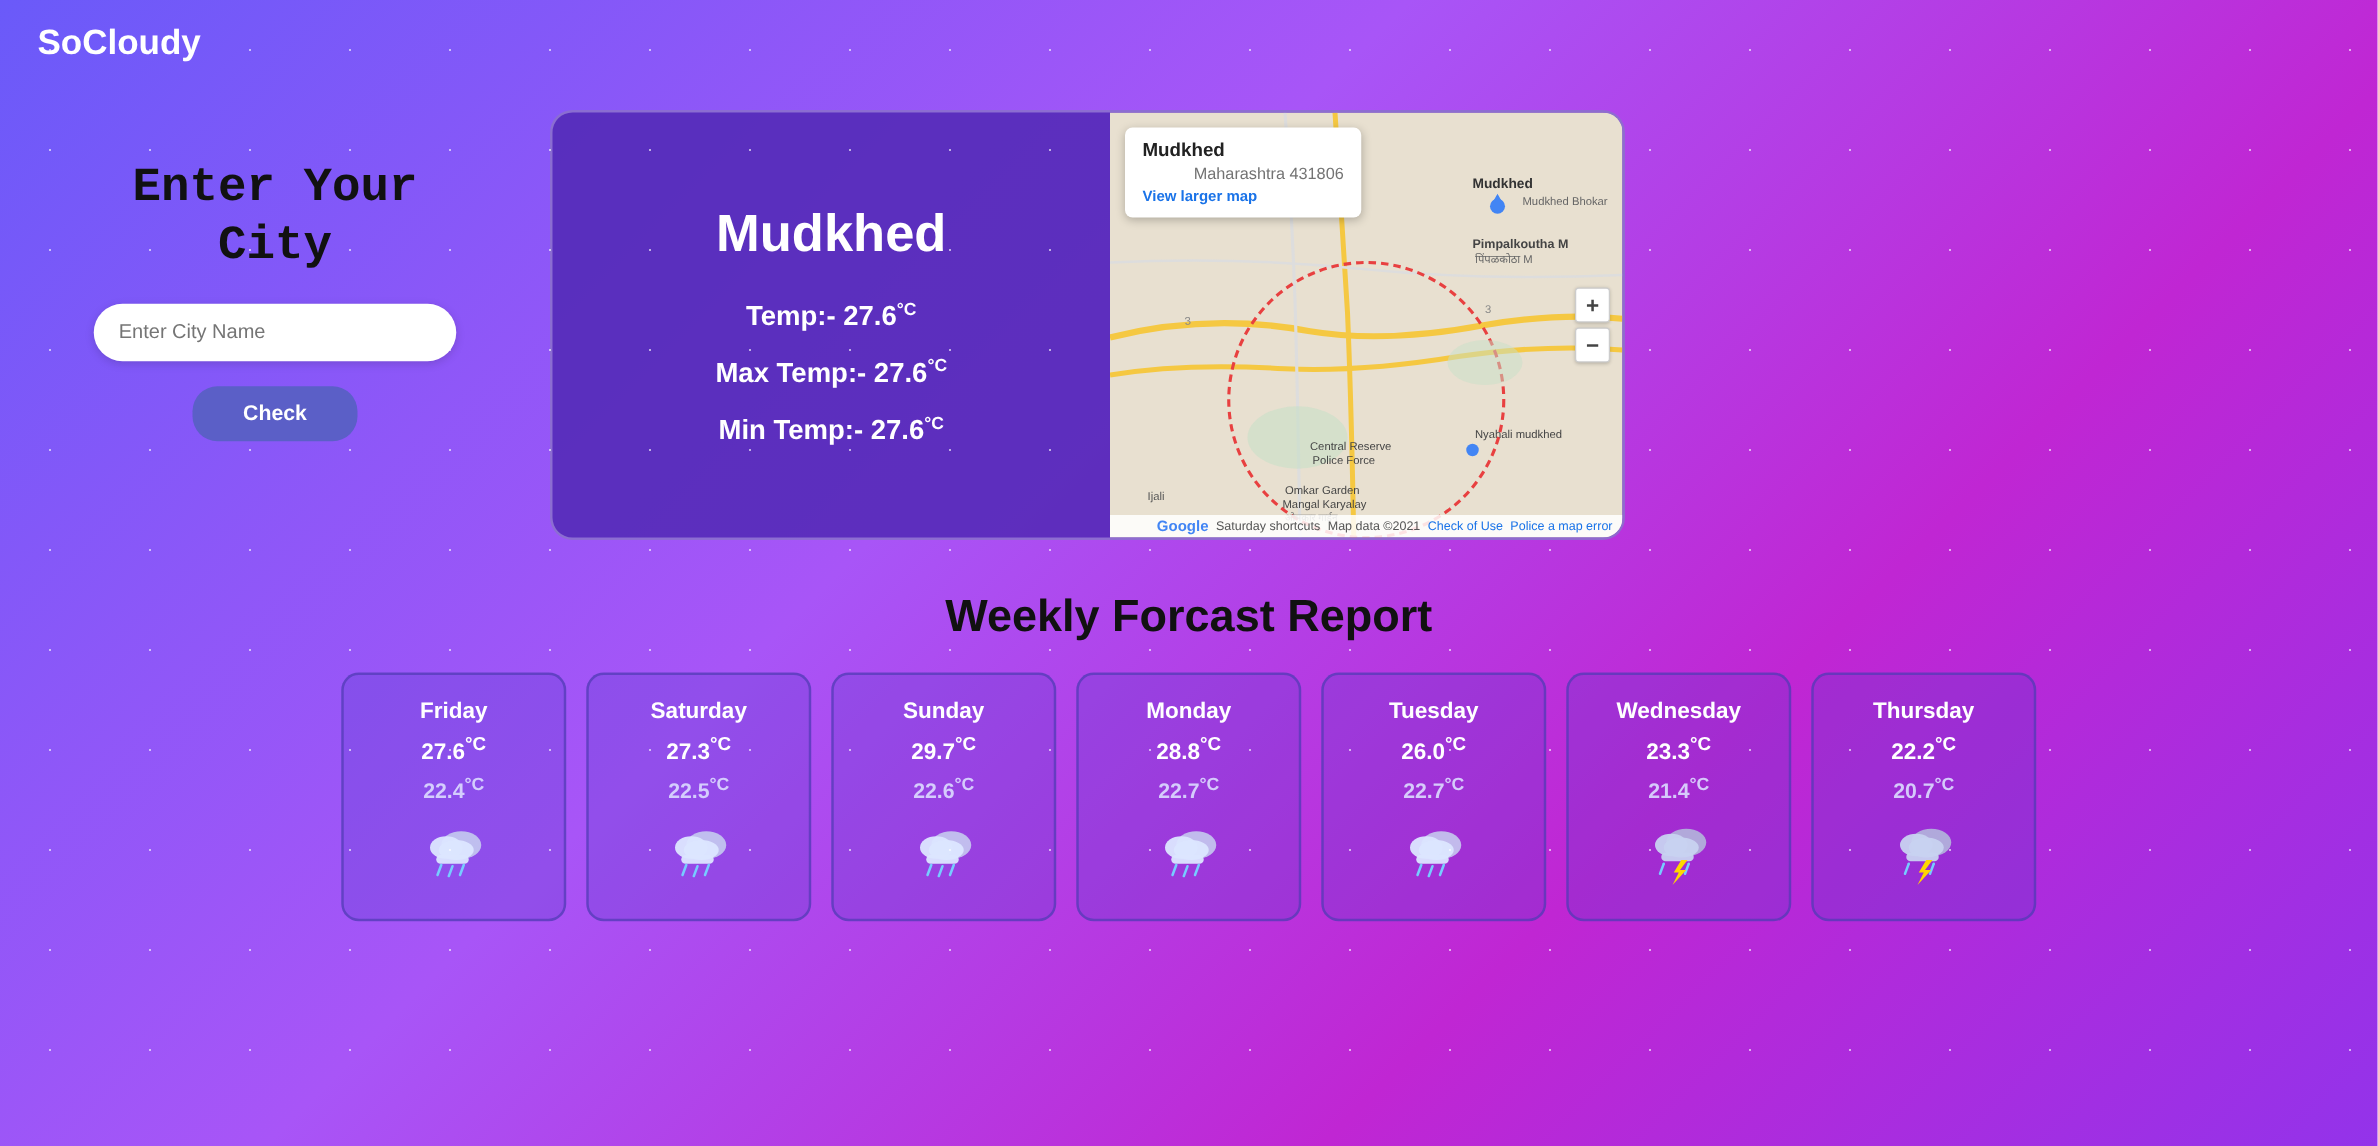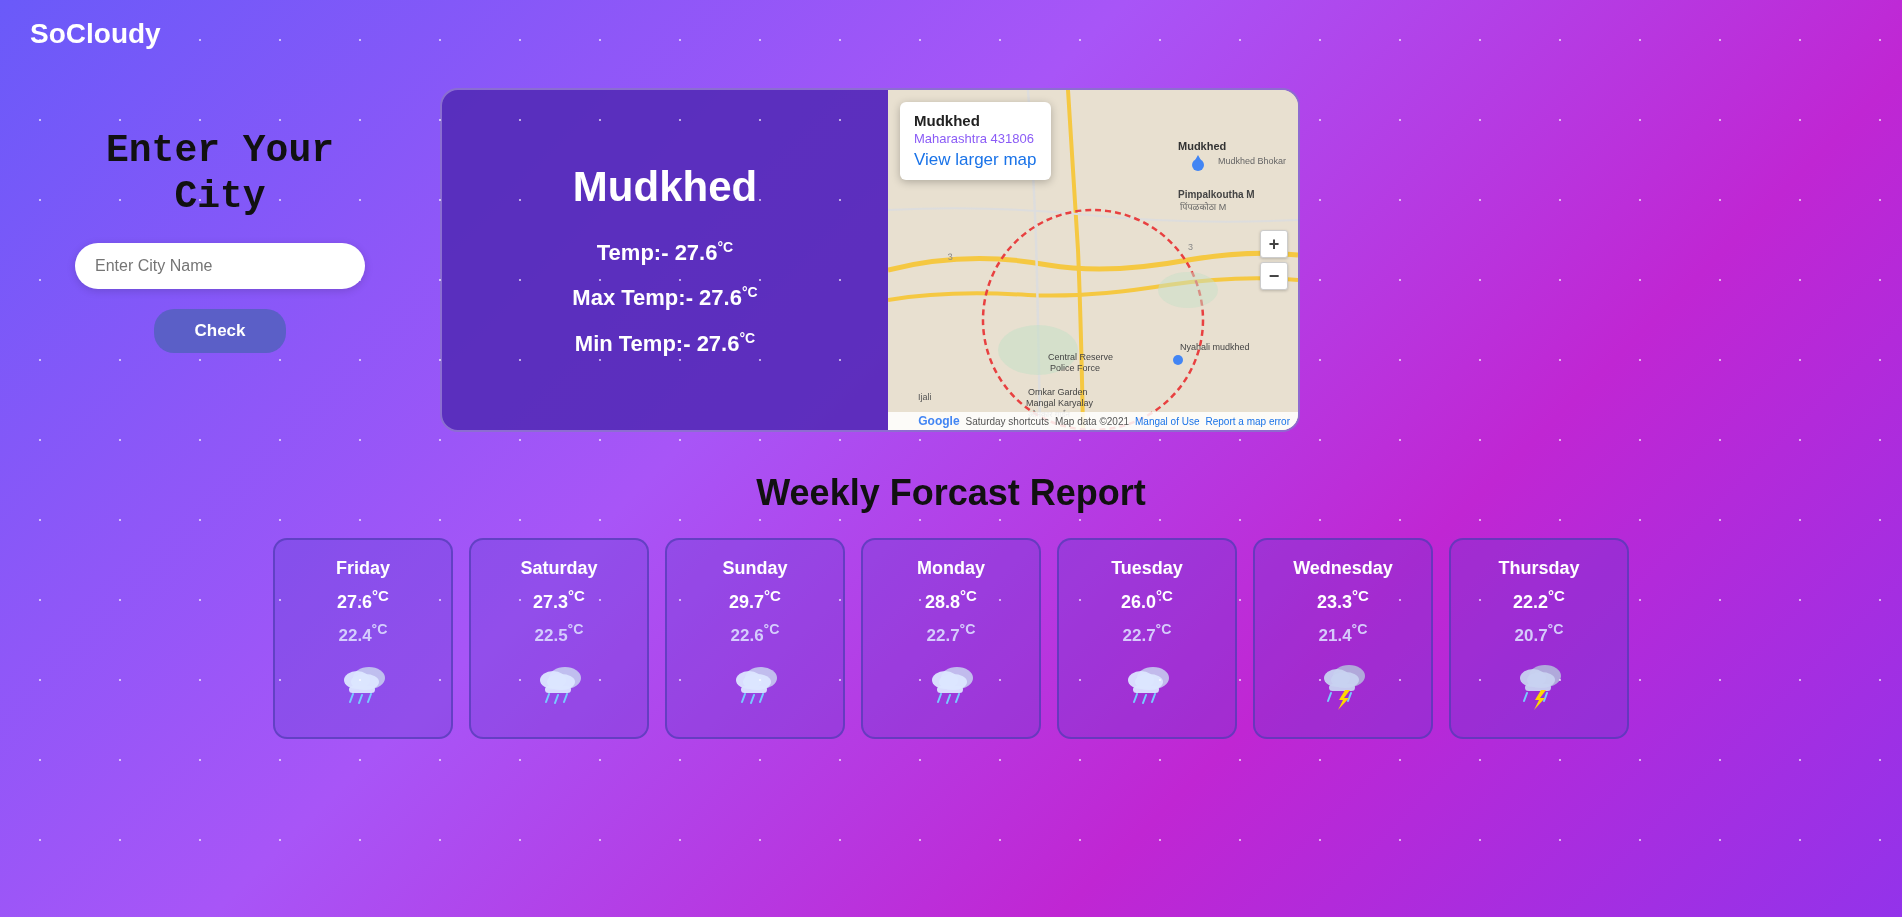--- a/index.html
+++ b/index.html
@@ -146,32 +146,34 @@
       z-index: 10;
     }
 
     .map-popup-title {
       font-weight: 700;
       font-size: 15px;
       color: #222;
     }
 
     .map-popup-sub {
-      color: #8b5cf6;
+      color: #737373;
       font-size: 13px;
       margin-top: 2px;
+      margin-left: 41px;
     }
 
     .map-popup-link {
       color: #1a73e8;
-      font-size: 17px;
+      font-size: 12px;
       margin-top: 4px;
       display: block;
       cursor: pointer;
       text-decoration: none;
+      font-weight: bold;
     }
 
     .map-zoom-controls {
       position: absolute;
       right: 10px;
       top: 50%;
       transform: translateY(-50%);
       display: flex;
       flex-direction: column;
       gap: 4px;
@@ -356,22 +358,22 @@
 
       <div class="map-zoom-controls">
         <div class="map-zoom-btn">+</div>
         <div class="map-zoom-btn">−</div>
       </div>
 
       <div class="map-footer">
         <span class="google-logo">Google</span>
         <span>Saturday shortcuts</span>
         <span>Map data ©2021</span>
-        <a>Mangal of Use</a>
-        <a>Report a map error</a>
+        <a>Check of Use</a>
+        <a>Police a map error</a>
       </div>
     </div>
   </div>
 </div>
 
 <div class="forecast-section">
   <div class="forecast-title">Weekly Forcast Report</div>
   <div class="forecast-cards" id="forecast-cards">
       <div class="forecast-card">
       <div class="forecast-day">Friday</div>

